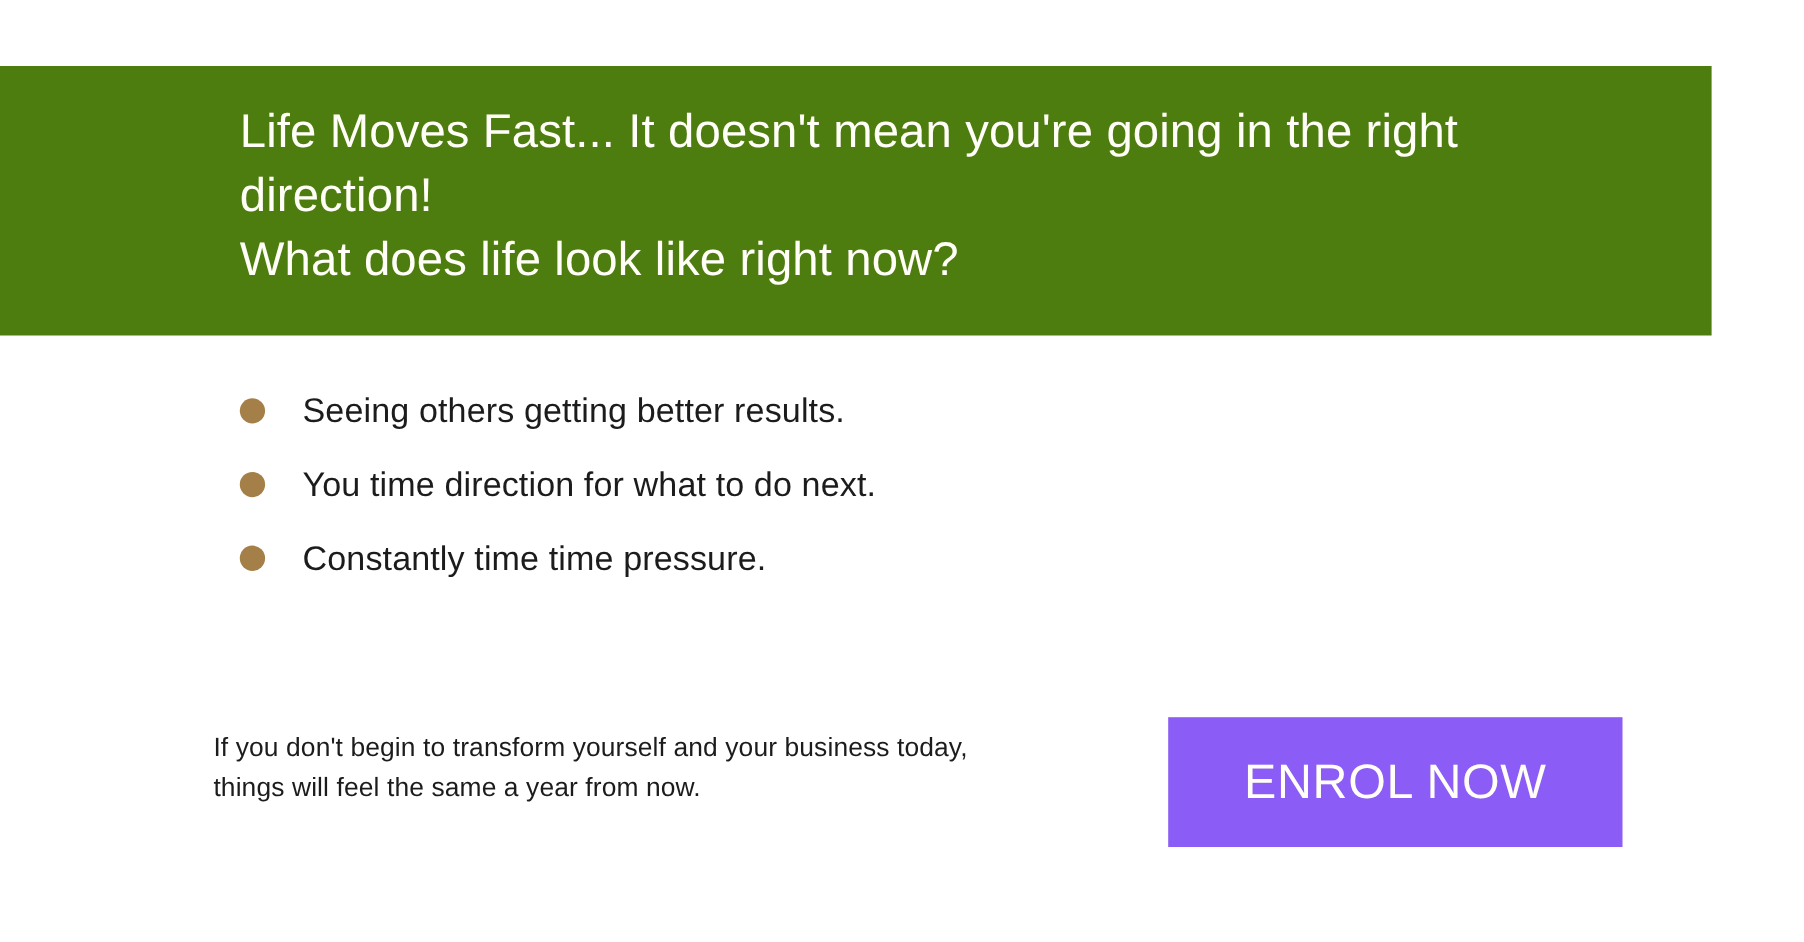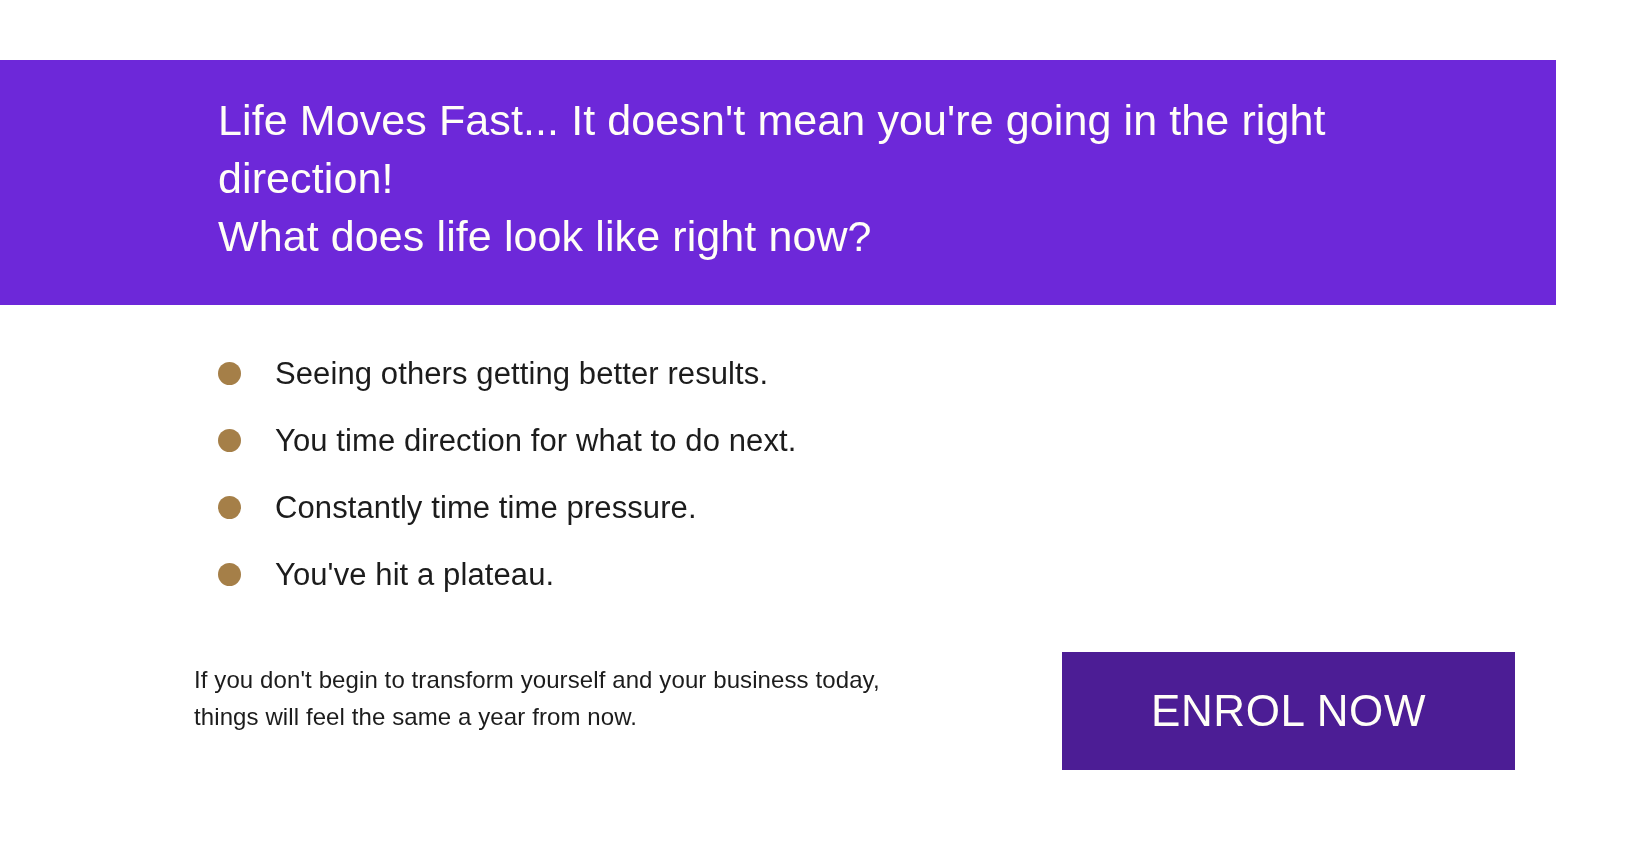--- a/index.html
+++ b/index.html
@@ -22,21 +22,21 @@
     background: #ffffff;
   }
 
   
   .banner {
     position: absolute;
     left: 0;
     top: 60px;
     width: 1556px;
     height: 245px;
-    background: #6d28d9;
+    background: #4d7c0f;
     box-sizing: border-box;
   }
 
   .banner-heading {
     position: absolute;
     left: 218px;
     top: 31px;
     width: 1280px;
     margin: 0;
     color: #FFFEF7;
@@ -96,23 +96,23 @@
     line-height: 37px;
     letter-spacing: 0.1px;
     white-space: pre-line;
   }
 
   
   .cta-button {
     position: absolute;
     left: 1062px;
     top: 652px;
-    width: 453px;
+    width: 413px;
     height: 118px;
-    background: #4c1d95;
+    background: #8b5cf6;
     border: none;
     padding: 0;
     display: flex;
     align-items: center;
     justify-content: center;
     cursor: pointer;
     font-family: inherit;
   }
 
   .cta-label {
@@ -144,24 +144,20 @@
     <li class="bullet-item">
       <span class="bullet-dot"></span>
       <span class="bullet-text">You time direction for what to do next.</span>
     </li>
 
     <li class="bullet-item">
       <span class="bullet-dot"></span>
       <span class="bullet-text">Constantly time time pressure.</span>
     </li>
 
-    <li class="bullet-item">
-      <span class="bullet-dot"></span>
-      <span class="bullet-text">You've hit a plateau.</span>
-    </li>
 
   </ul>
 
   <p class="footer-note">If you don't begin to transform yourself and your business today,
 things will feel the same a year from now.</p>
 
   <button class="cta-button">
     <span class="cta-label">ENROL NOW</span>
   </button>
 

